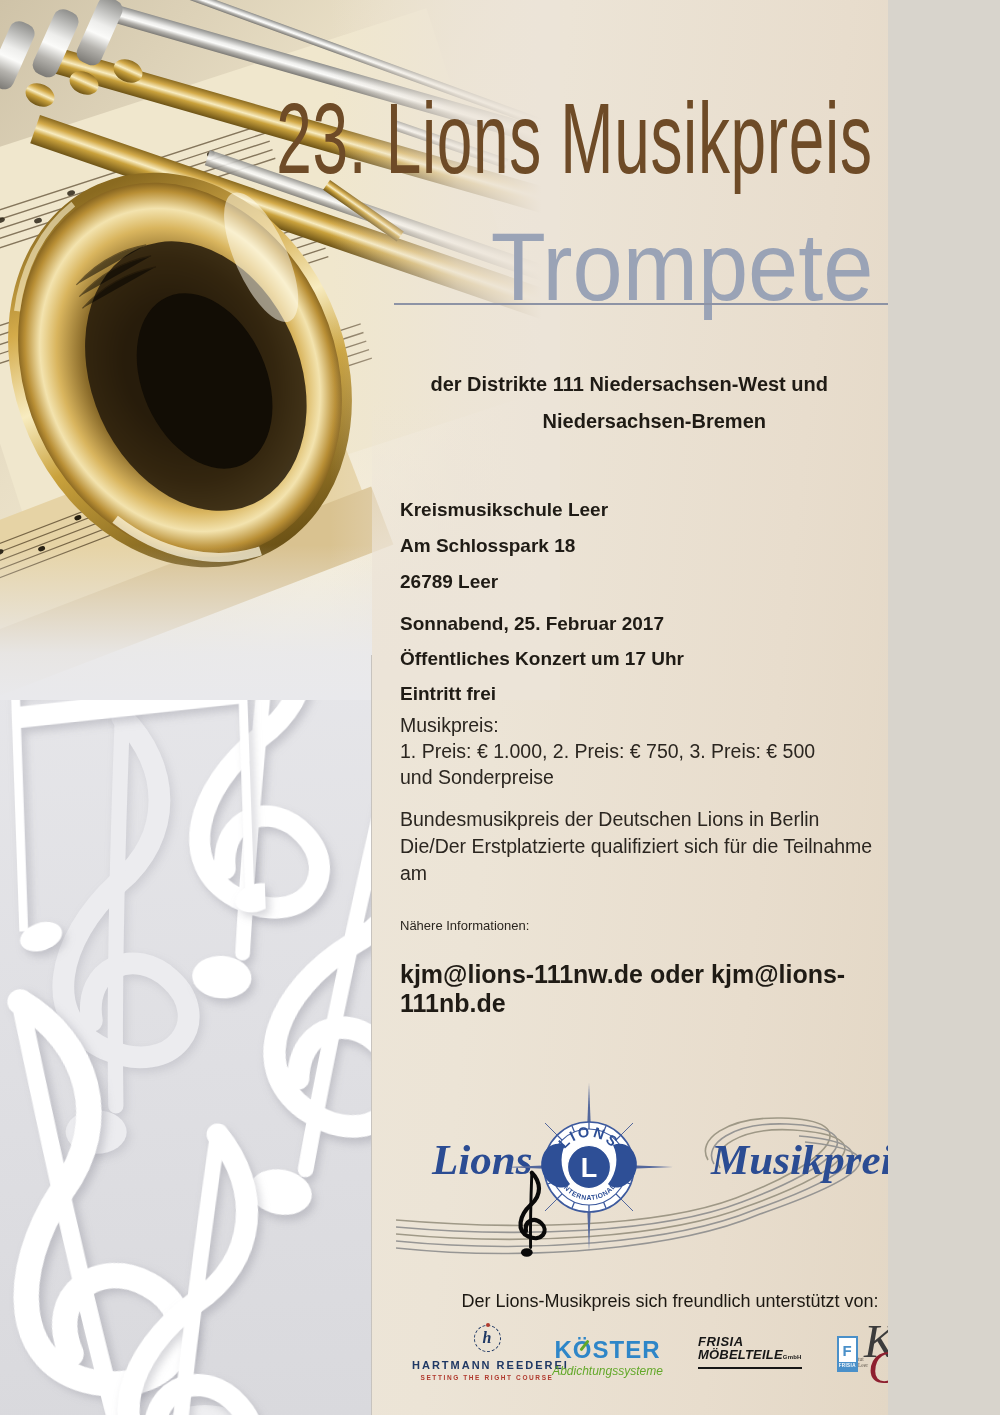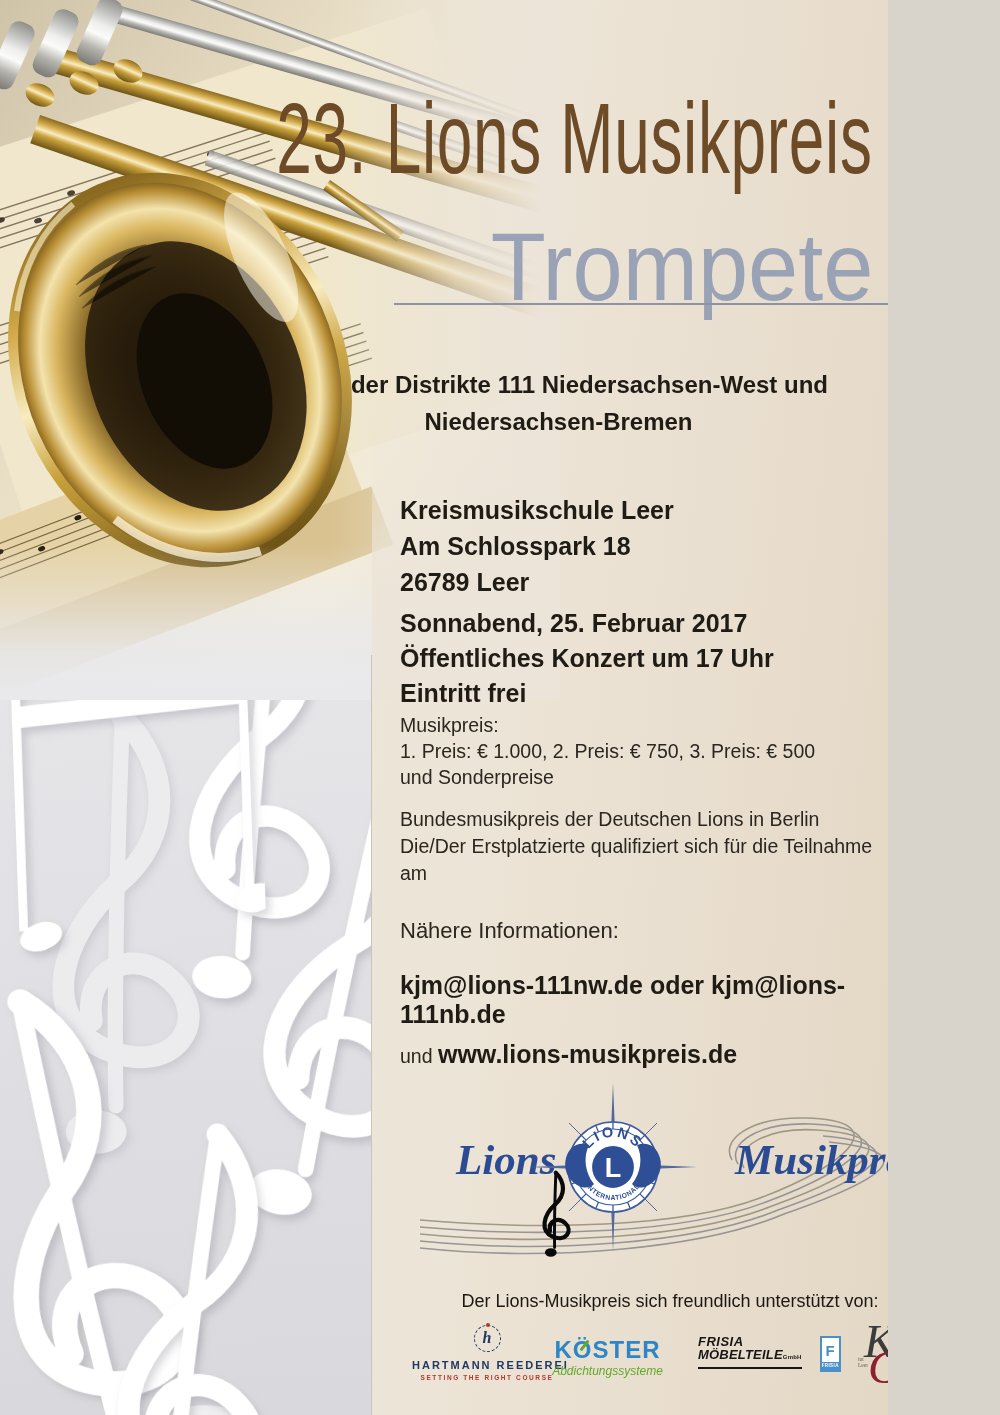--- a/index.html
+++ b/index.html
@@ -24,57 +24,57 @@
     background:linear-gradient(180deg,rgba(233,233,236,0) 0%,rgba(233,233,236,.9) 70%,#e9e9ec 100%);}
   .fade-c{position:absolute;left:372px;top:400px;width:188px;height:300px;
     background:linear-gradient(180deg,rgba(236,228,216,0) 0%,rgba(236,228,216,.9) 62%,#ece4d8 90%);}
   
   .title{position:absolute;right:15px;top:88px;font-size:100px;line-height:1;font-weight:400;
     color:#6e4b27;transform:scaleX(.64);transform-origin:100% 50%;white-space:nowrap;letter-spacing:1px;z-index:5;}
   .instrument{position:absolute;right:15px;top:218px;font-size:97px;line-height:1;font-weight:400;
     color:#9aa3b6;transform:scaleX(.93);transform-origin:100% 50%;white-space:nowrap;z-index:5;}
   .rule{position:absolute;left:394px;width:592px;top:303px;height:2px;background:#8d93a5;z-index:5;}
   
-  .district{position:absolute;right:60px;top:366px;text-align:center;font-size:24px;font-weight:700;
+  .district{position:absolute;right:60px;top:366px;text-align:right;font-size:20px;font-weight:700;
     line-height:37px;color:#1f1b15;z-index:5;}
   .district .l2{padding-right:62px;}
-  .block-bold{position:absolute;left:400px;font-size:25px;font-weight:700;line-height:36px;color:#1f1b15;z-index:5;}
+  .block-bold{position:absolute;left:400px;font-size:19px;font-weight:700;line-height:36px;color:#1f1b15;z-index:5;}
   .venue{top:492px;}
   .event{top:606px;line-height:35px;}
   .block-light{position:absolute;left:400px;font-size:19.5px;font-weight:400;line-height:26px;color:#2b2620;z-index:5;}
   .prizes{top:712px;}
   .qual{top:806px;line-height:27px;}
   .contact{position:absolute;left:400px;top:918px;z-index:5;}
-  .contact .c-head{font-size:22px;color:#2b2620;}
+  .contact .c-head{font-size:13px;color:#2b2620;}
   .contact .c-mail{font-size:25px;font-weight:700;margin-top:27px;color:#1f1b15;}
   .contact .c-web{margin-top:11px;font-size:19.5px;color:#2b2620;}
   .contact .c-web b{font-size:25px;font-weight:700;color:#1f1b15;}
   
-  .lions-logo{position:absolute;left:420px;top:1080px;width:565px;height:195px;z-index:5;}
+  .lions-logo{position:absolute;left:396px;top:1080px;width:565px;height:195px;z-index:5;}
   .swoosh{position:absolute;left:0;top:0;}
   .wordmark{position:absolute;font-family:"Liberation Serif",serif;font-style:italic;font-weight:600;
     color:#2b4c93;font-size:43px;white-space:nowrap;}
   .wm-l{left:36px;top:55px;}
   .wm-r{left:315px;top:55px;}
   .emblem{position:absolute;left:103px;top:-3px;}
   .logo-clef{position:absolute;left:114px;top:88px;color:#090909;}
   
   .support{position:absolute;left:340px;width:660px;top:1291px;text-align:center;font-size:18px;color:#1c1812;z-index:5;}
   .sponsor{position:absolute;z-index:5;}
   .hartmann{left:412px;top:1325px;width:150px;text-align:center;}
   .hartmann .circ{width:25px;height:25px;margin:0 auto;border:1.6px dashed #1f3864;border-radius:50%;position:relative;
     font-family:"Liberation Serif",serif;font-style:italic;font-weight:700;font-size:16px;color:#1f3864;line-height:24px;}
   .hartmann .circ::after{content:"";position:absolute;left:11px;top:-3px;width:4px;height:4px;border-radius:50%;background:#b03a2e;}
   .hartmann .h-name{margin-top:7px;font-size:11px;font-weight:700;letter-spacing:2px;color:#1f3864;white-space:nowrap;}
   .hartmann .h-tag{margin-top:3px;font-size:6.5px;font-weight:700;letter-spacing:1.6px;color:#b03a2e;white-space:nowrap;}
   .koester{left:550px;top:1336px;width:115px;text-align:center;}
   .koester .k-name{font-size:24px;font-weight:700;letter-spacing:1px;color:#2e86c8;position:relative;}
   .koester .k-name::after{content:"";position:absolute;left:33px;top:3px;width:3px;height:13px;background:#63a829;transform:rotate(38deg);border-radius:2px;}
   .koester .k-tag{font-size:12px;font-style:italic;color:#63a829;margin-top:0px;}
-  .frisia{left:698px;top:1336px;width:130px;display:flex;align-items:flex-start;gap:18px;}
+  .frisia{left:698px;top:1336px;width:130px;display:flex;align-items:flex-start;gap:35px;}
   .frisia .f-text{border-bottom:2px solid #161616;padding-bottom:3px;}
   .frisia .f-l1{font-size:13px;font-weight:700;font-style:italic;color:#161616;line-height:12px;letter-spacing:.5px;}
   .frisia .f-l2{font-size:13px;font-weight:700;font-style:italic;color:#161616;line-height:13px;letter-spacing:.2px;}
   .frisia .f-suffix{font-size:6px;font-weight:700;font-style:normal;}
   .frisia .f-badge{width:26px;height:32px;border:2px solid #4a90c9;background:#fff;display:flex;flex-direction:column;}
   .frisia .f-big{flex:1;display:flex;align-items:center;justify-content:center;font-size:15px;font-weight:700;color:#4a90c9;}
   .frisia .f-lab{height:8px;background:#4a90c9;color:#fff;font-size:4.5px;font-weight:700;text-align:center;line-height:8px;letter-spacing:.4px;}
   .kultur{left:856px;top:1318px;width:110px;height:75px;position:absolute;font-family:"Liberation Serif",serif;}
   .kultur .kg-k{position:absolute;left:8px;top:-4px;font-size:47px;font-style:italic;color:#3c3c3c;}
   .kultur .kg-ultur{position:absolute;left:40px;top:14px;font-size:15px;letter-spacing:1.5px;color:#2b2b2b;}
@@ -269,21 +269,20 @@
   </div>
 
   <div class="block-light qual">
     <div>Bundesmusikpreis der Deutschen Lions in Berlin</div>
     <div>Die/Der Erstplatzierte qualifiziert sich für die Teilnahme am</div>
   </div>
 
   <div class="contact">
     <div class="c-head">Nähere Informationen:</div>
     <div class="c-mail">kjm@lions-111nw.de oder kjm@lions-111nb.de</div>
-    <div class="c-web"><span>und</span> <b>www.lions-musikpreis.de</b></div>
   </div>
 
   <div class="lions-logo">
     <svg class="swoosh" width="565" height="195" viewBox="0 0 565 195">
       <g fill="none" stroke="#8e8e8e" stroke-width="1.6" opacity=".9">
         <path d="M0,140 C120,150 260,148 340,118 C430,84 475,40 385,38 C330,37 300,60 312,80" stroke="#97917f"></path>
         <path d="M0,147 C124,158 266,153 346,122 C438,88 483,48 391,44 C338,42 306,64 318,84"></path>
         <path d="M0,154 C128,166 272,158 352,126 C446,92 491,56 397,50 C346,47 312,68 324,88" stroke="#97917f"></path>
         <path d="M0,161 C132,174 278,163 358,130 C454,96 499,64 403,56"></path>
         <path d="M0,168 C136,182 284,168 364,134 C462,100 507,72 409,62"></path>

